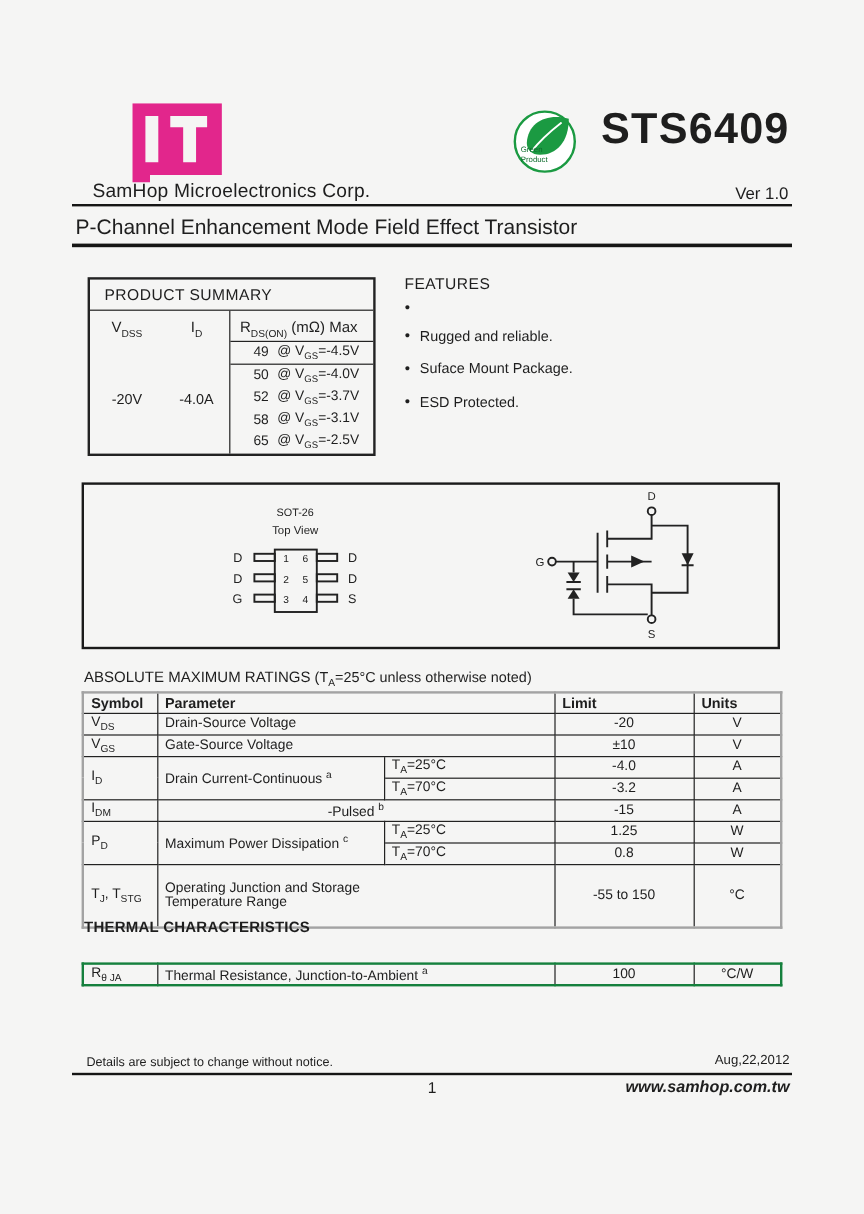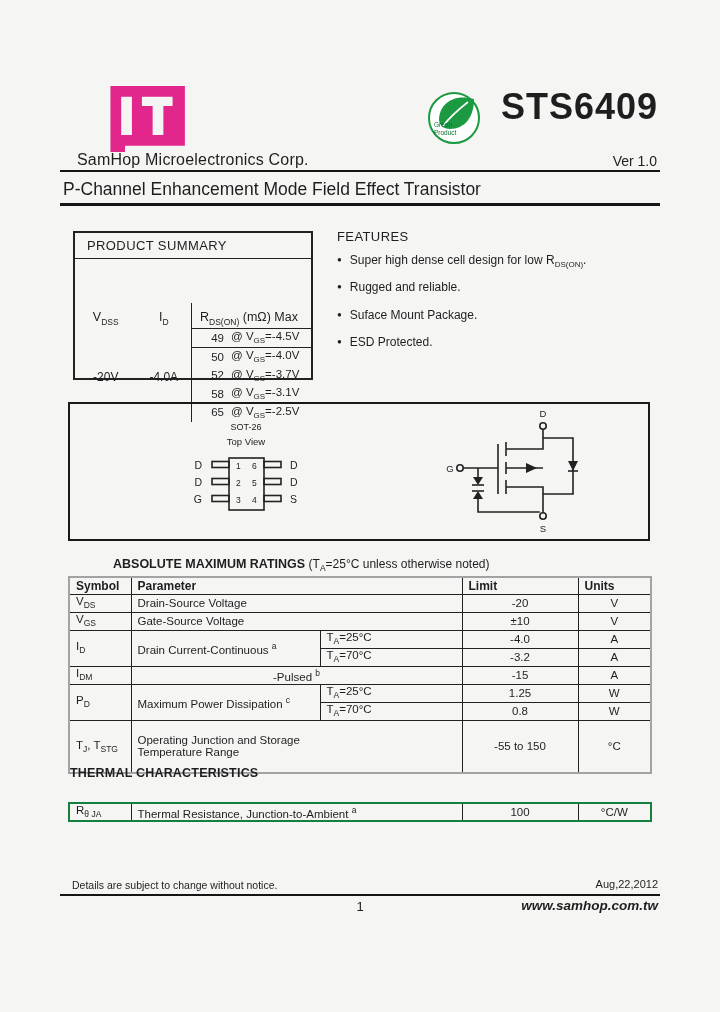--- a/index.html
+++ b/index.html
@@ -26,21 +26,21 @@
   .badge{left:427px;top:91px;width:54px;height:54px;}
   .part-number{right:62px;top:86px;font-size:36px;font-weight:bold;letter-spacing:1px;}
   .version{right:63px;top:153px;font-size:14px;}
   .rule-top{top:170px;height:2px;}
   .doc-title{left:63px;top:179px;font-size:17.5px;}
   .rule-title{top:203px;height:3px;}
 
   
   .summary{left:73px;top:231px;width:240px;height:149px;border:2px solid #222;background:transparent;font-size:12px;}
   .summary .hd{height:26px;border-bottom:1px solid #222;padding:5px 0 0 12px;font-size:13px;letter-spacing:.4px;}
-  .summary .body{display:flex;height:119px;margin-top:44px;}
+  .summary .body{display:flex;height:119px;}
   .summary .left{width:117px;border-right:1px solid #222;display:flex;flex-direction:column;}
   .summary .lrow{display:flex;}
   .summary .lrow .c1{width:62px;text-align:center;}
   .summary .lrow .c2{width:55px;text-align:center;}
   .summary .lhead{padding-top:7px;font-size:12.5px;}
   .summary .lvals{margin-top:43px;font-size:12px;}
   .summary .right{flex:1;display:flex;flex-direction:column;}
   .summary .rhead{height:26px;padding:7px 0 0 8px;font-size:12.5px;border-bottom:1px solid #222;}
   .summary .rrow{height:18.5px;display:flex;align-items:center;font-size:11.5px;}
   .summary .rrow .val{width:32px;text-align:right;margin-right:7px;}
@@ -56,21 +56,21 @@
   .features .bullet{font-size:8px;margin-right:8px;position:relative;top:-2px;}
 
   
   .pkgbox{left:68px;top:402px;width:582px;height:139px;border:2px solid #1a1a1a;}
   .pin-svg{position:absolute;left:90px;top:12px;}
   .mos-svg{position:absolute;left:368px;top:4px;}
   .pkgbox text{font-family:"Liberation Sans",sans-serif;fill:#222;}
 
   
   .amr-heading{left:70px;top:557px;font-size:12.5px;}
-  .amr-heading .b{font-weight:bold;margin-left:43px;}
+  .amr-heading .b{font-weight:normal;}
   .amr-heading .c{font-weight:normal;font-size:12px;}
 
   table{border-collapse:collapse;table-layout:fixed;}
   .dtable{position:absolute;background:transparent;}
   .dtable td,.dtable th{border:1px solid #222;font-size:11.5px;padding:0 6px;color:#1e1e1e;overflow:hidden;white-space:nowrap;}
   .dtable th{font-size:12px;text-align:left;height:17px;}
   .dtable td{height:18px;}
   .ratings{left:68px;top:576px;width:582px;border:2px solid #a3a3a3;}
   .thermal-table{left:68px;top:802px;width:582px;border:2px solid #15803d;}
   .tc{text-align:center;}
@@ -150,21 +150,20 @@
           <span><span>@ </span><span>V</span><sub>GS</sub><span>=-2.5V</span></span>
         </div>
       </div>
     </div>
   </div>
 
   <div class="abs features">
     <div class="hd">FEATURES</div>
     <div class="item">
       <span class="bullet">●</span>
-      <span class="sml"><span>Super high dense cell design for low R</span><sub>DS(ON)</sub><span>.</span></span>
     </div>
     <div class="item">
       <span class="bullet">●</span>
       <span class="sml"><span>Rugged and reliable.</span><sub></sub><span></span></span>
     </div>
     <div class="item">
       <span class="bullet">●</span>
       <span class="sml"><span>Suface Mount Package.</span><sub></sub><span></span></span>
     </div>
     <div class="item">

